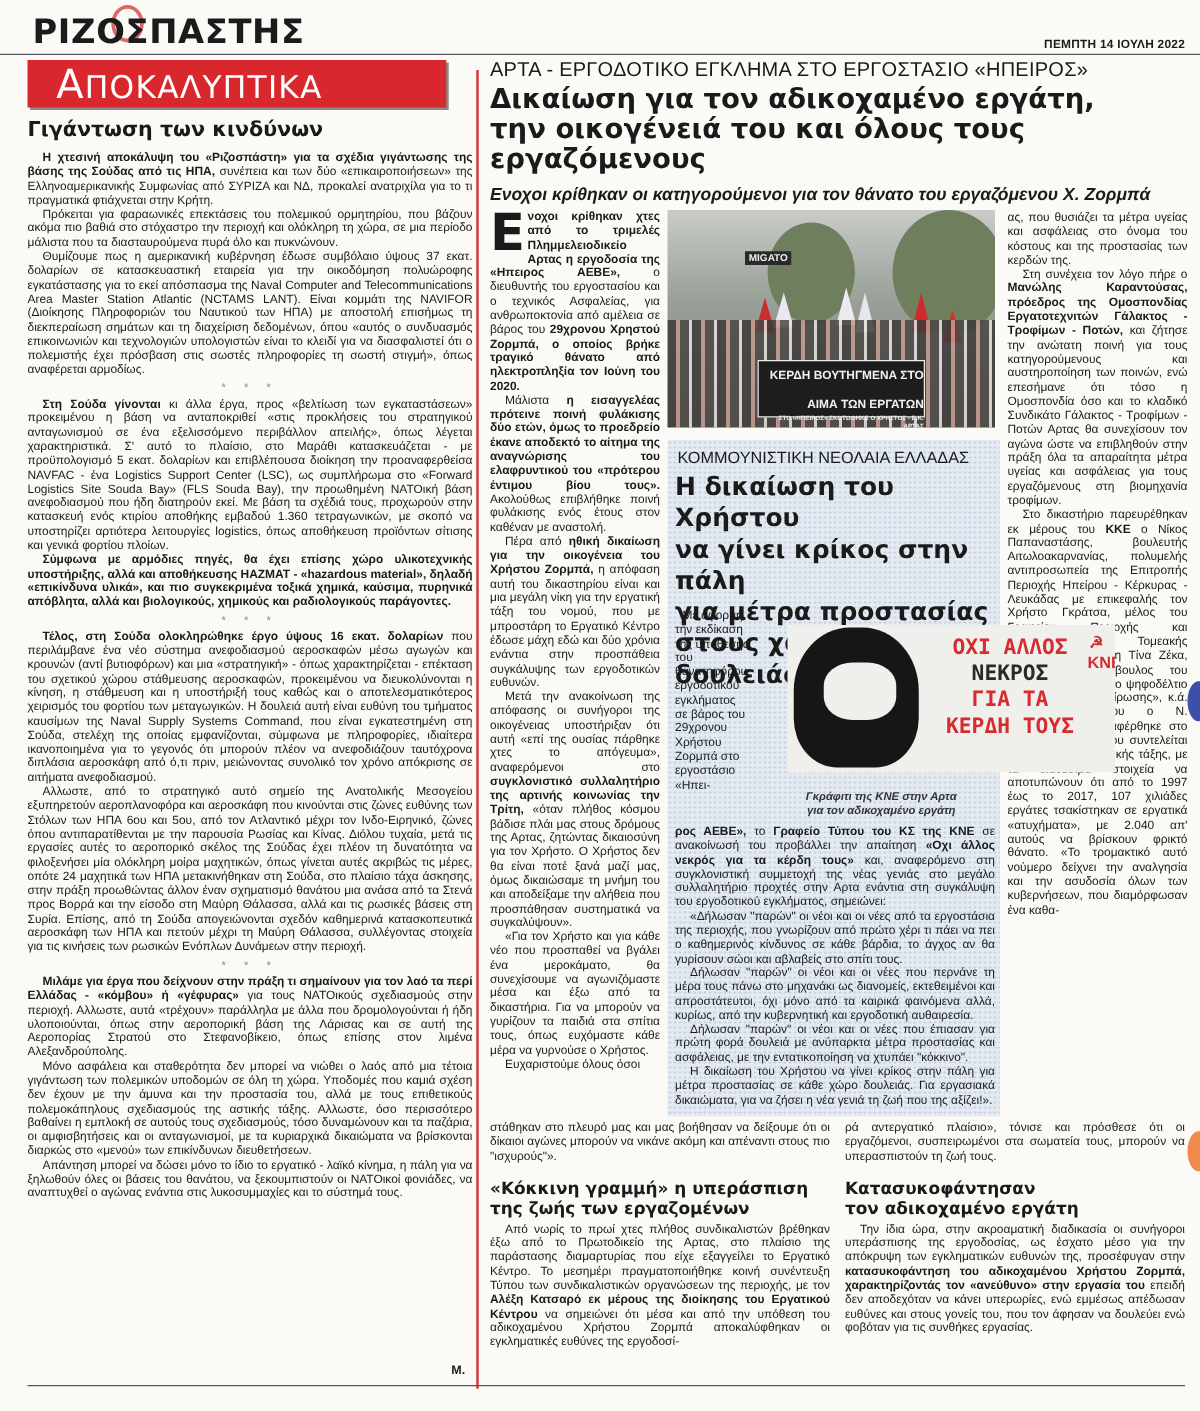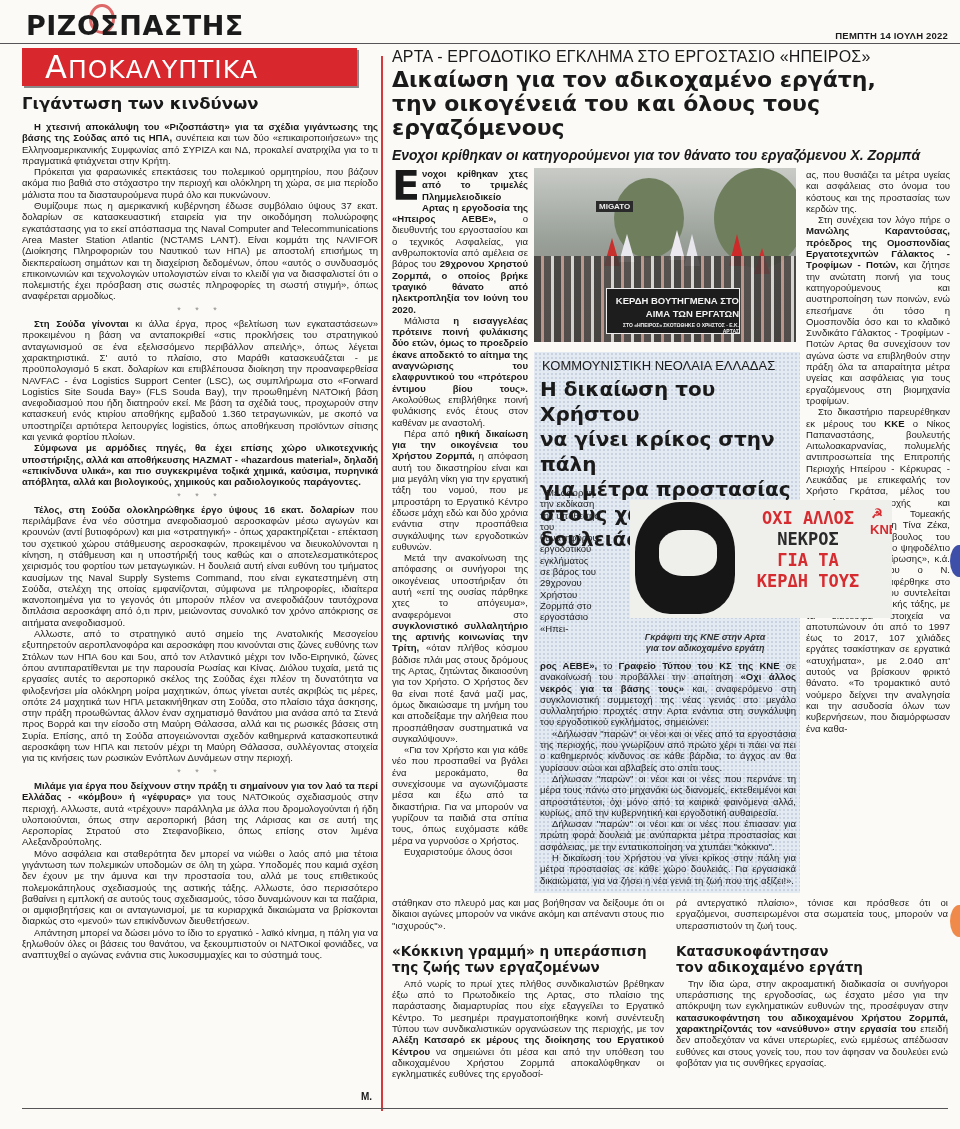--- a/index.html
+++ b/index.html
@@ -31,21 +31,21 @@
   .col-a { position: absolute; left: 392px; top: 168px; width: 136px; }
   .col-c { position: absolute; left: 806px; top: 169px; width: 144px; }
   .dropcap { float: left; font-family: "DejaVu Sans", sans-serif; font-weight: bold; font-size: 41px; line-height: 34px; margin-right: 2px; margin-top: 1px; }
 
   .photo { position: absolute; left: 534px; top: 168px; width: 262px; height: 174px; background: linear-gradient(#c9cbc7 0%, #9aa29a 40%, #8c8a84 70%, #7a756f 100%); overflow: hidden; }
   .photo .tree { position: absolute; border-radius: 50%; background: #6f7f5e; }
   .photo .flag { position: absolute; width: 0; height: 0; border-left: 8px solid transparent; border-right: 8px solid transparent; }
   .photo .crowd { position: absolute; left: 0; right: 0; top: 88px; height: 86px; background: repeating-linear-gradient(90deg, #3c3a38 0 7px, #c2998e 7px 10px, #4a4644 10px 17px, #e2e0dc 17px 20px); opacity: 0.85; }
   .photo .sign { position: absolute; left: 72px; top: 120px; width: 134px; height: 46px; background: #1d1d1d; border: 1px solid #eee; color: #f2f2f2; font-weight: bold; text-align: right; }
   .photo .sign .l1 { font-size: 9.5px; margin-top: 6px; }
-  .photo .sign .l2 { font-size: 9.5px; margin-top: 2px; }
+  .photo .sign .l2 { font-size: 9.5px; margin-top: 12px; }
   .photo .sign .l3 { font-size: 5px; margin-top: 3px; }
   .photo .shop { position: absolute; left: 62px; top: 33px; background: #2a2a2a; color: #eee; font-size: 8px; font-weight: bold; padding: 1px 3px; }
 
   .kne-box { position: absolute; left: 534px; top: 352px; width: 266px; height: 541px; background: #e4eaf2; background-image: radial-gradient(#c8d2e0 1px, transparent 1px); background-size: 4px 4px; padding: 6px 6px; }
   .kne-kicker { font-size: 13px; margin-left: 2px; }
   .kne-title { font-family: "DejaVu Sans", sans-serif; font-weight: bold; font-size: 20px; line-height: 25px; margin-top: 4px; }
   .kne-narrow { position: absolute; left: 6px; top: 135px; width: 60px; font-size: 9.55px; line-height: 11.3px; }
   .kne-narrow p { text-indent: 6px; }
   .graffiti { position: absolute; left: 96px; top: 148px; width: 262px; height: 118px; background: #efefec; overflow: hidden; }
   .graffiti .face { position: absolute; left: 5px; top: 2px; width: 100px; height: 112px; background: #161616; border-radius: 45% 45% 35% 35%; }
@@ -162,21 +162,21 @@
       <div class="red">ΓΙΑ ΤΑ</div>
       <div class="red">ΚΕΡΔΗ ΤΟΥΣ</div>
     </div>
     <div class="vert">☭<br><span>ΚΝΕ</span></div>
   </div>
   <div class="caption">
     <div>Γκράφιτι της ΚΝΕ στην Αρτα</div>
     <div>για τον αδικοχαμένο εργάτη</div>
   </div>
   <div class="kne-wide">
-    <p style="text-indent:0"><b>ρος ΑΕΒΕ»,</b><span> το </span><b>Γραφείο Τύπου του ΚΣ της ΚΝΕ</b><span> σε ανακοίνωσή του προβάλλει την απαίτηση </span><b>«Οχι άλλος νεκρός για τα βάσης τους»</b><span> και, αναφερόμενο στη συγκλονιστική συμμετοχή της νέας γενιάς στο μεγάλο συλλαλητήριο προχτές στην Αρτα ενάντια στη συγκάλυψη του εργοδοτικού εγκλήματος, σημειώνει:</span></p>
+    <p style="text-indent:0"><b>ρος ΑΕΒΕ»,</b><span> το </span><b>Γραφείο Τύπου του ΚΣ της ΚΝΕ</b><span> σε ανακοίνωσή του προβάλλει την απαίτηση </span><b>«Οχι άλλος νεκρός για τα κέρδη τους»</b><span> και, αναφερόμενο στη συγκλονιστική συμμετοχή της νέας γενιάς στο μεγάλο συλλαλητήριο προχτές στην Αρτα ενάντια στη συγκάλυψη του εργοδοτικού εγκλήματος, σημειώνει:</span></p>
     <p><span>«Δήλωσαν "παρών" οι νέοι και οι νέες από τα εργοστάσια της περιοχής, που γνωρίζουν από πρώτο χέρι τι πάει να πει ο καθημερινός κίνδυνος σε κάθε βάρδια, το άγχος αν θα γυρίσουν σώοι και αβλαβείς στο σπίτι τους.</span></p>
     <p><span>Δήλωσαν "παρών" οι νέοι και οι νέες που περνάνε τη μέρα τους πάνω στο μηχανάκι ως διανομείς, εκτεθειμένοι και απροστάτευτοι, όχι μόνο από τα καιρικά φαινόμενα αλλά, κυρίως, από την κυβερνητική και εργοδοτική αυθαιρεσία.</span></p>
     <p><span>Δήλωσαν "παρών" οι νέοι και οι νέες που έπιασαν για πρώτη φορά δουλειά με ανύπαρκτα μέτρα προστασίας και ασφάλειας, με την εντατικοποίηση να χτυπάει "κόκκινο".</span></p>
     <p><span>Η δικαίωση του Χρήστου να γίνει κρίκος στην πάλη για μέτρα προστασίας σε κάθε χώρο δουλειάς. Για εργασιακά δικαιώματα, για να ζήσει η νέα γενιά τη ζωή που της αξίζει!».</span></p>
   </div>
 </div>
 
 <div class="bottom-strip">
   <div class="bs-left body-text">
     <p style="text-indent:0">στάθηκαν στο πλευρό μας και μας βοήθησαν να δείξουμε ότι οι δίκαιοι αγώνες μπορούν να νικάνε ακόμη και απέναντι στους πιο "ισχυρούς"».</p>

